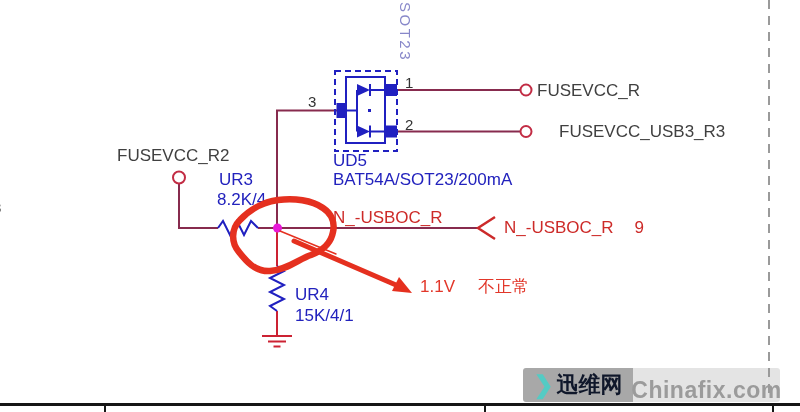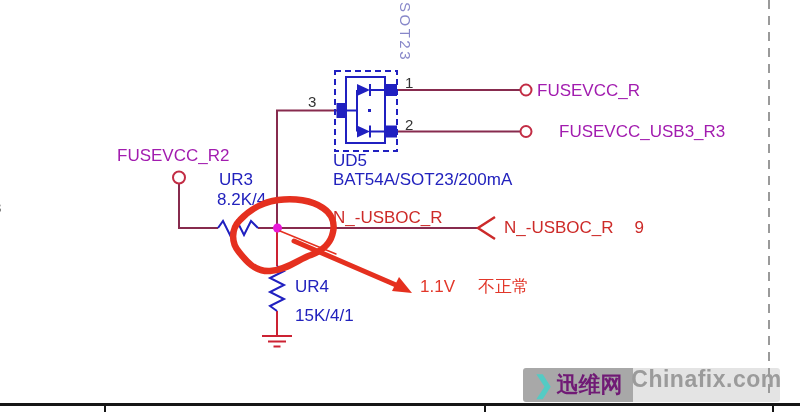--- a/index.html
+++ b/index.html
@@ -1,44 +1,44 @@
 <!DOCTYPE html>
 <html><head>
 <meta charset="utf-8">
 <style>
   html,body{margin:0;padding:0;}
   .stage{
     position:relative;width:800px;height:412px;background:#ffffff;
     overflow:hidden;font-family:"Liberation Sans",sans-serif;
   }
   .label{position:absolute;white-space:nowrap;line-height:1;font-size:17px;}
-  .c-black{color:#a21caf;}
+  .c-black{color:#404040;}
   .c-blue{color:#2222bd;}
   .c-red{color:#cd2a28;}
   .c-annred{color:#e2372a;}
   .c-purple{color:#8787c9;}
   .pin-num{font-size:15px;color:#333333;}
   .sot23{
     font-size:15px;letter-spacing:2.5px;
     transform:rotate(90deg);transform-origin:0 0;
   }
   .schem-svg{position:absolute;left:0;top:0;z-index:5;pointer-events:none;}
   .port-pin{margin-left:21px;}
   .meas{display:flex;gap:23px;}
   .watermark{
     position:absolute;left:523px;top:368px;height:34px;display:flex;z-index:3;
   }
   .wm-left{
     width:110px;background:#a8a8a8;display:flex;align-items:center;
     justify-content:center;gap:3px;border-radius:3px 0 0 3px;
   }
   .wm-chevron{color:#54cbc4;font-size:24px;font-weight:bold;line-height:1;}
-  .wm-site{color:#701a75;font-size:22px;font-weight:bold;line-height:1;}
+  .wm-site{color:#0f172a;font-size:22px;font-weight:bold;line-height:1;}
   .wm-right{
-    width:147px;background:#e4e4e4;display:flex;align-items:flex-start;
+    width:147px;background:#e4e4e4;display:flex;align-items:flex-end;
     justify-content:center;border-radius:0 3px 3px 0;
   }
   .wm-url{color:#9b9b9b;font-size:23px;font-weight:bold;letter-spacing:0.5px;line-height:1;}
   .titleblock-line{position:absolute;left:0;top:403px;width:800px;height:3px;background:#161616;z-index:4;}
   .tick{position:absolute;width:2px;height:7px;top:405px;background:#161616;z-index:4;}
 </style>
 </head>
 <body>
 
 <div class="stage">
@@ -114,21 +114,21 @@
 
   <div class="label c-black" style="left:537px;top:82px;">FUSEVCC_R</div>
   <div class="label c-black" style="left:559px;top:123px;">FUSEVCC_USB3_R3</div>
   <div class="label c-black" style="left:117px;top:147px;">FUSEVCC_R2</div>
 
   <div class="label c-blue" style="left:333px;top:152px;">UD5</div>
   <div class="label c-blue" style="left:333px;top:171px;">BAT54A/SOT23/200mA</div>
 
   <div class="label c-blue" style="left:219px;top:171px;">UR3</div>
   <div class="label c-blue" style="left:217px;top:191px;">8.2K/4</div>
-  <div class="label c-blue" style="left:295px;top:278px;">UR4</div>
+  <div class="label c-blue" style="left:295px;top:286px;">UR4</div>
   <div class="label c-blue" style="left:295px;top:307px;">15K/4/1</div>
 
   <div class="label c-red" style="left:333px;top:209px;">N_-USBOC_R</div>
   <div class="label c-red" style="left:498px;top:219px;margin-left:6px;">
     <span>N_-USBOC_R</span><span class="port-pin">9</span>
   </div>
 
   <div class="label c-annred meas" style="left:420px;top:278px;">
     <span>1.1V</span>
     <span>不正常</span>

